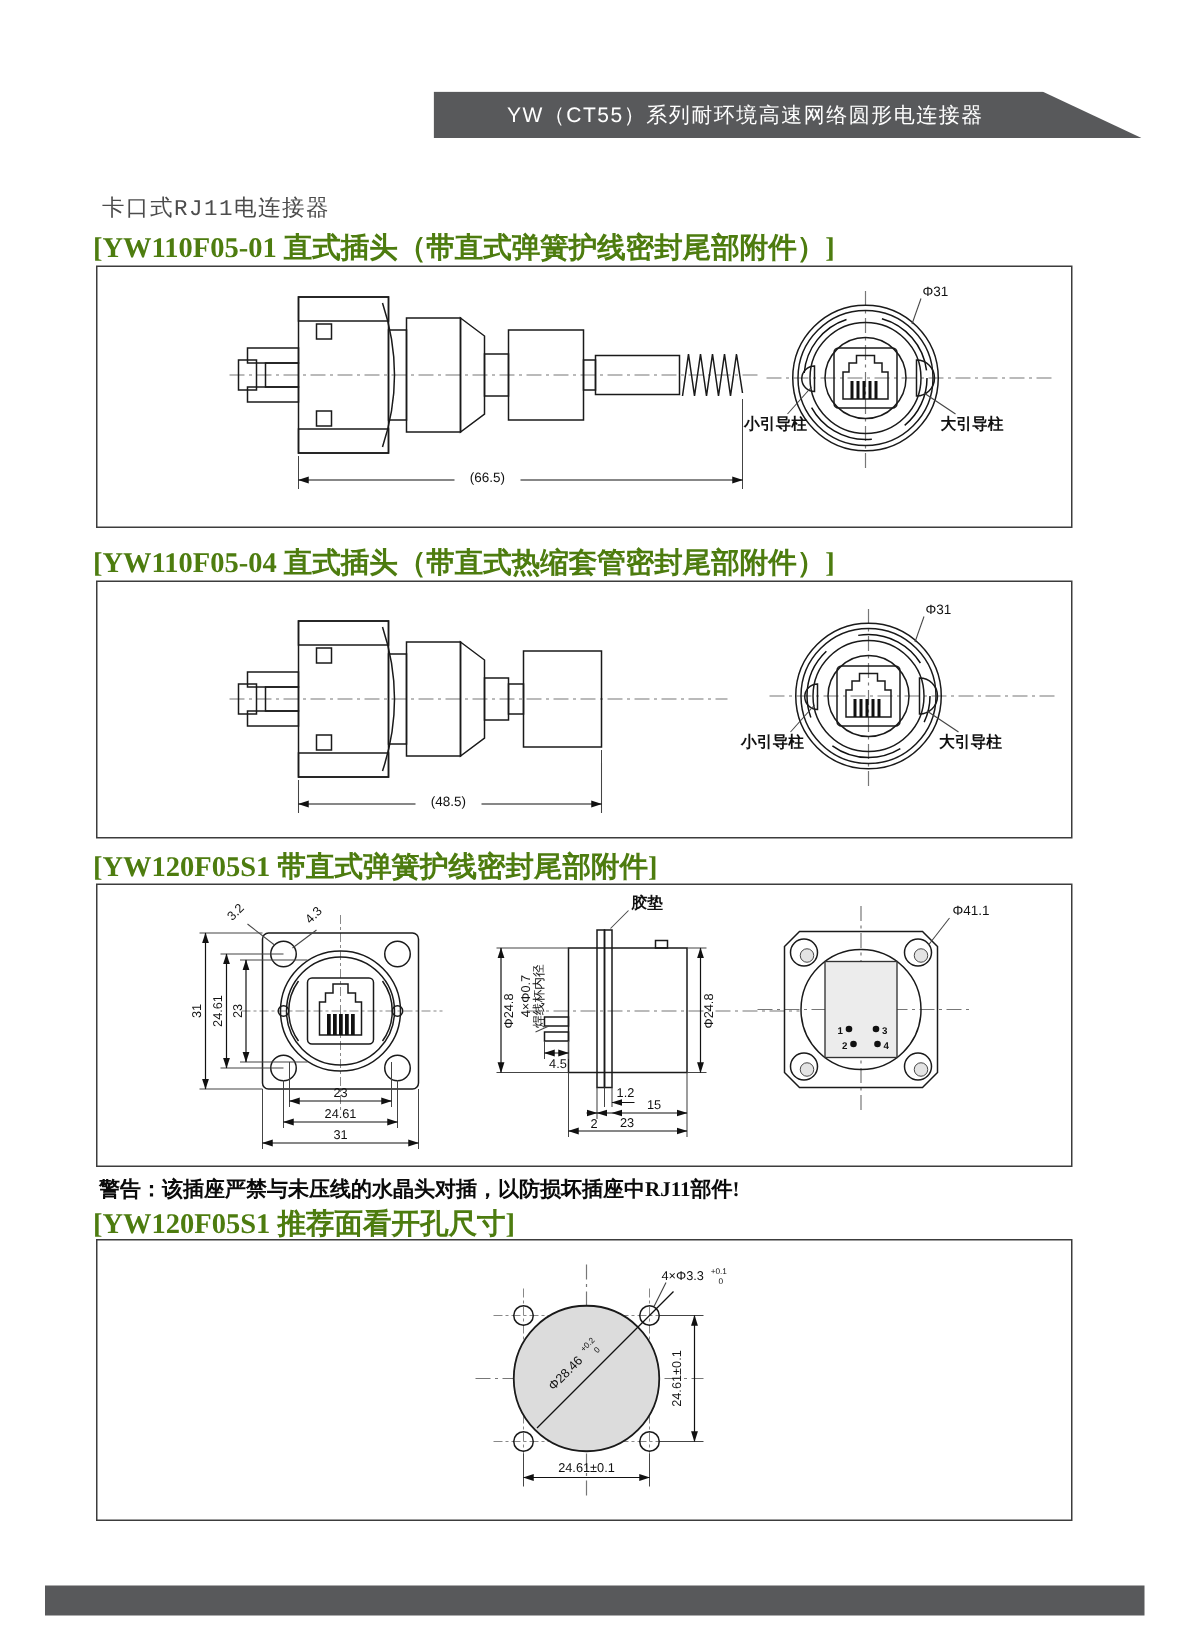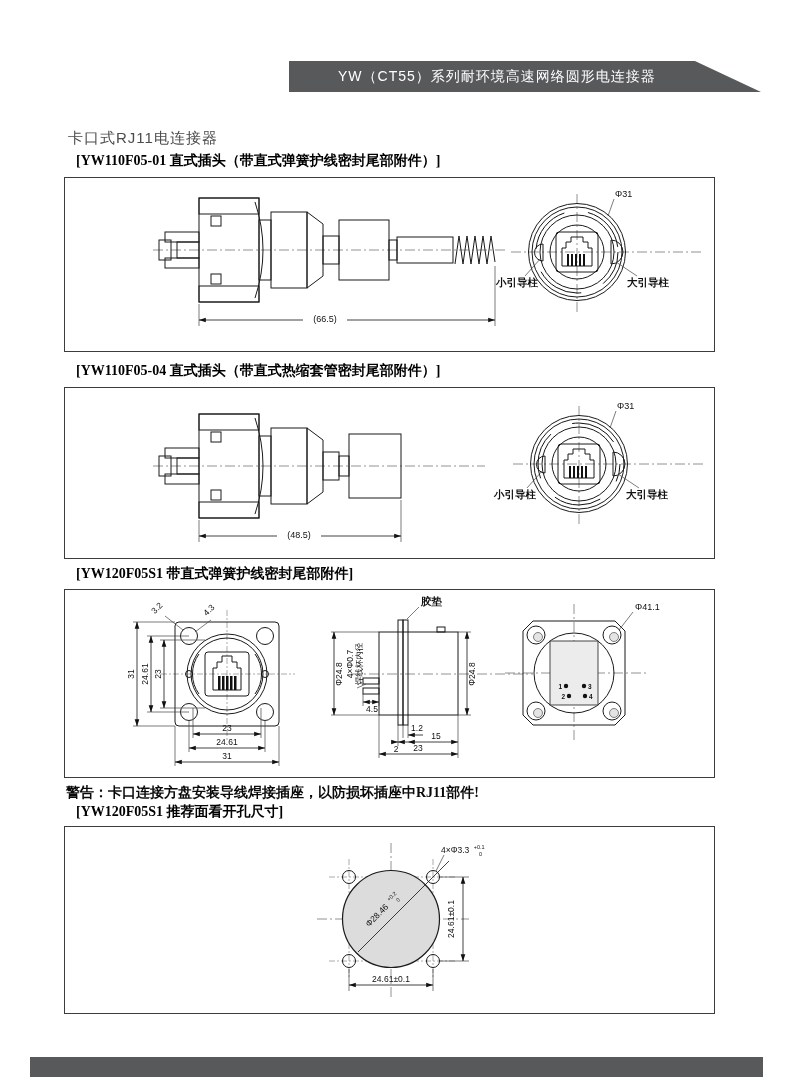--- a/index.html
+++ b/index.html
@@ -1,21 +1,21 @@
 <!DOCTYPE html>
 <html><head>
 <meta charset="utf-8">
 <style>
   html,body{margin:0;padding:0;background:#ffffff;}
   body{width:800px;height:1086px;position:relative;font-family:"Liberation Sans",sans-serif;overflow:hidden;}
   .banner{position:absolute;left:289px;top:61px;width:472px;height:31px;background:#58595b;
           clip-path:polygon(0 0,86% 0,100% 100%,0 100%);display:flex;align-items:center;}
   .banner .t{color:#ffffff;font-weight:normal;font-size:14px;letter-spacing:1px;padding-left:13px;white-space:nowrap;margin-left:36px;}
-  .section-title{position:absolute;left:68px;top:129px;font-size:15px;color:#4c4c4c;letter-spacing:1px;}
-  .fig-label{position:absolute;left:76px;font-family:"Liberation Serif",serif;font-weight:bold;font-size:14px;color:#000000;white-space:nowrap;}
+  .section-title{position:absolute;left:68px;top:129px;font-size:15px;color:#4c4c4c;letter-spacing:1px;font-family:Liberation Mono, monospace;}
+  .fig-label{position:absolute;left:62px;font-family:"Liberation Serif",serif;font-weight:bold;font-size:19px;color:#4d7c0f;white-space:nowrap;}
   .warning{position:absolute;left:66px;top:784px;font-family:"Liberation Serif",serif;font-weight:bold;font-size:14px;color:#0a0a0a;white-space:nowrap;}
   .box{position:absolute;left:64px;width:651px;border:1px solid #3c3c3c;background:#fff;box-sizing:border-box;}
   .footer-bar{position:absolute;left:30px;top:1057px;width:733px;height:20px;background:#58595b;}
   svg{display:block;}
   svg text{font-family:"Liberation Sans",sans-serif;fill:#111;}
   .dim{font-size:8.5px;}
   .dimb{font-size:9px;}
   .tol{font-size:5.5px;}
   .cn{font-size:10.5px;font-weight:bold;}
   .cl{stroke:#777;stroke-width:0.8;stroke-dasharray:10 3 2 3;fill:none;}
@@ -271,21 +271,21 @@
     <text style="font-size:6.5px;font-weight:bold" x="497" y="99" text-anchor="end">1</text>
     <text style="font-size:6.5px;font-weight:bold" x="523" y="99" text-anchor="start">3</text>
     <text style="font-size:6.5px;font-weight:bold" x="500" y="109" text-anchor="end">2</text>
     <text style="font-size:6.5px;font-weight:bold" x="524" y="109" text-anchor="start">4</text>
     <path class="el" d="M568,22 L554,40"></path>
     <text class="dimb" x="570" y="20">Φ41.1</text>
   </g>
 </svg>
 </div>
 
-<div class="warning">警告：卡口连接方盘安装导线焊接插座，以防损坏插座中RJ11部件!</div>
+<div class="warning">警告：该插座严禁与未压线的水晶头对插，以防损坏插座中RJ11部件!</div>
 <div class="fig-label" style="top:803px">[YW120F05S1 推荐面看开孔尺寸]</div>
 <div class="box" style="top:826px;height:188px">
 <svg width="649" height="186" viewBox="0 0 649 186">
   <g>
     <path class="cl" d="M252,92 H404 M326,16 V172"></path>
     <path class="cl2" d="M264,50 H304 M348,50 H390 M264,134 H304 M348,134 H390 M284,32 V68 M368,32 V68 M284,116 V152 M368,116 V152"></path>
     <circle cx="326" cy="92" r="48.5" fill="#dcdcdc" stroke="#1a1a1a" stroke-width="1.2"></circle>
     <circle class="ln" cx="284" cy="50" r="6.5" fill="url(#hatch)"></circle>
     <circle class="ln" cx="368" cy="50" r="6.5" fill="url(#hatch)"></circle>
     <circle class="ln" cx="284" cy="134" r="6.5" fill="url(#hatch)"></circle>

